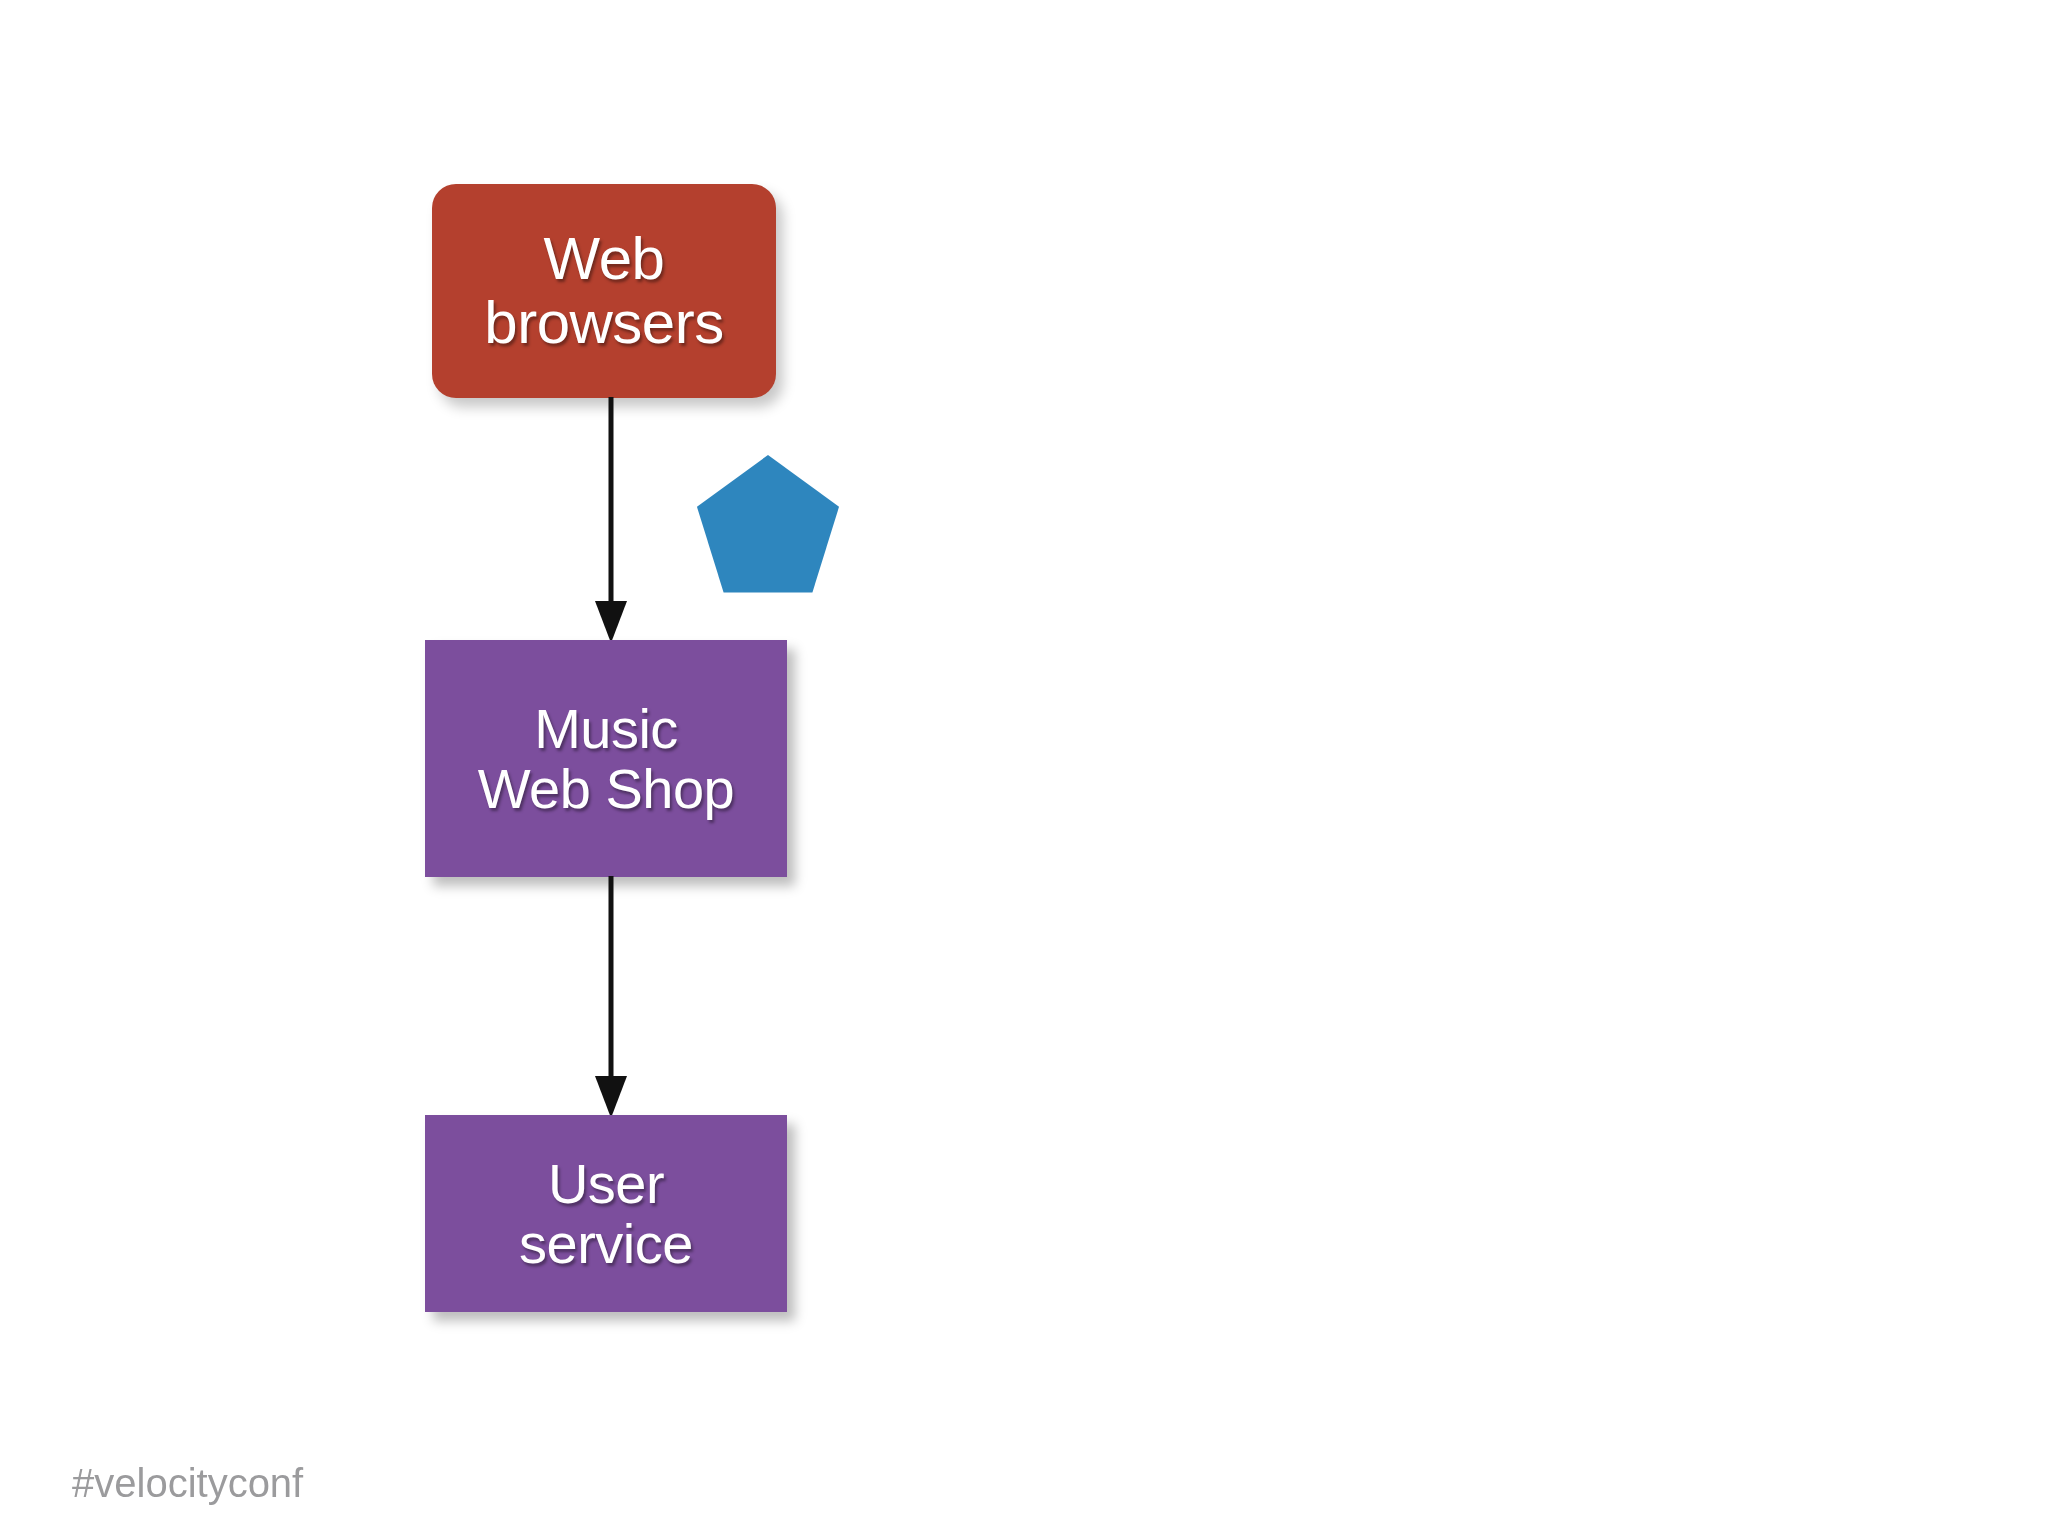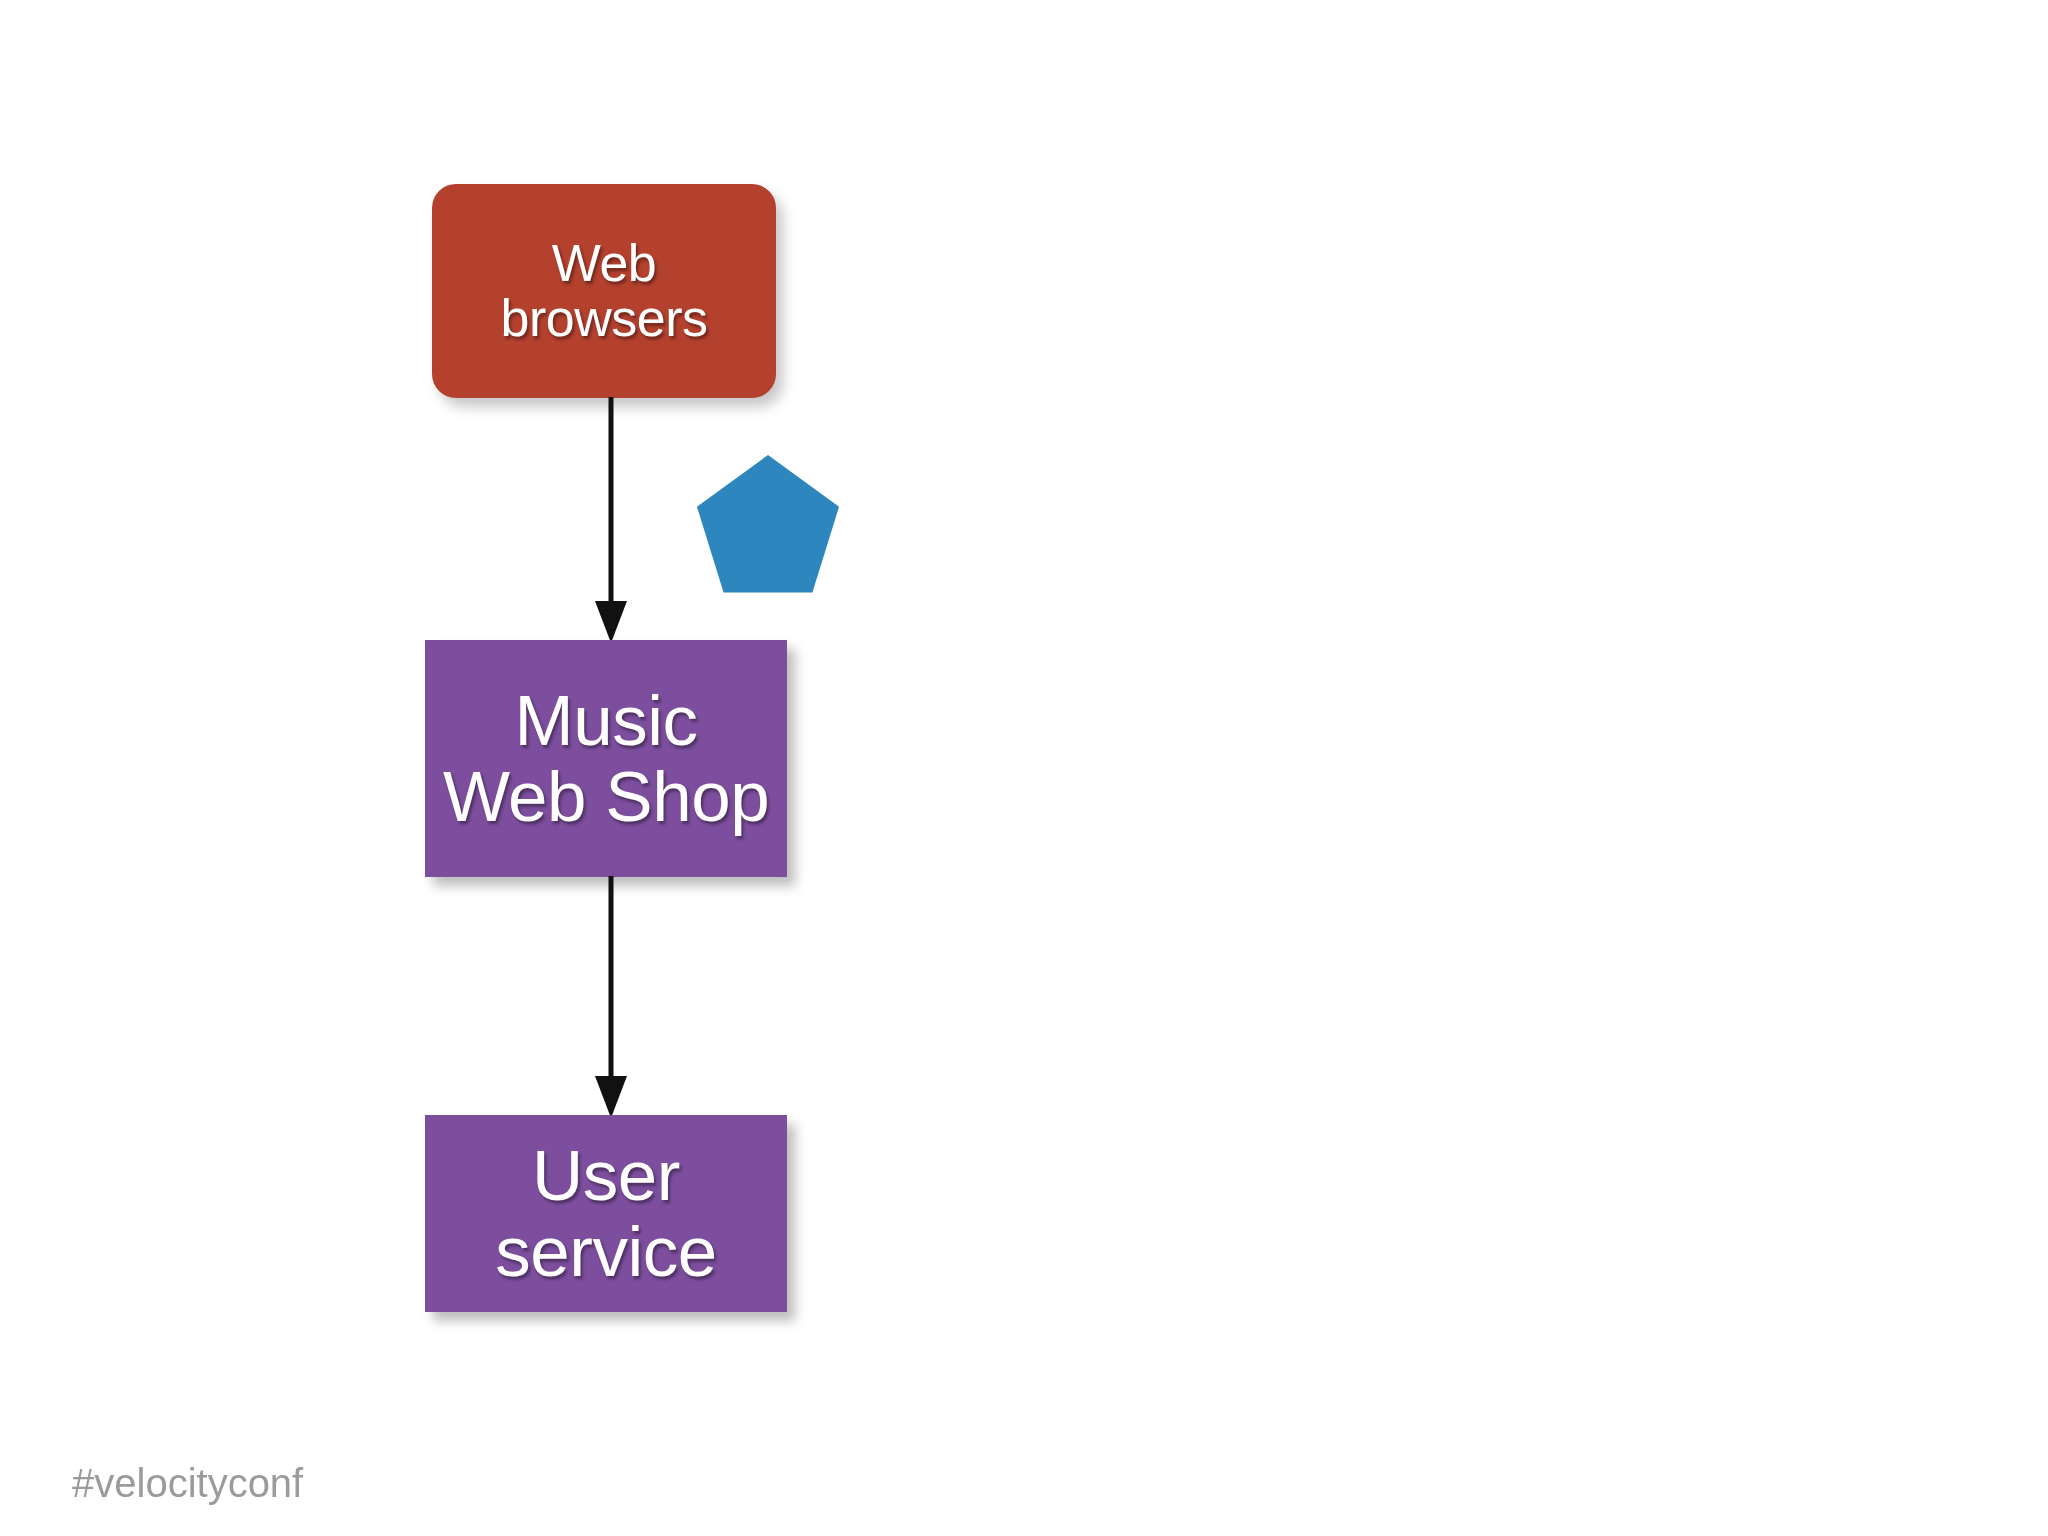--- a/index.html
+++ b/index.html
@@ -43,30 +43,30 @@
   }
 
   
   .node--browsers {
     left: 432px;
     top: 184px;
     width: 344px;
     height: 214px;
     background: #b4402e;
     border-radius: 24px;
-    font-size: 52px;
+    font-size: 60px;
     box-shadow: 7px 9px 13px rgba(0,0,0,0.22);
   }
 
   
   .node--purple {
     background: #7c4e9d;
     border-radius: 0;
     box-shadow: 8px 9px 11px rgba(0,0,0,0.26);
-    font-size: 71px;
+    font-size: 56px;
     align-items: center;
   }
   .node--musicshop {
     left: 425px;
     top: 640px;
     width: 362px;
     height: 237px;
   }
   .node--userservice {
     left: 425px;

